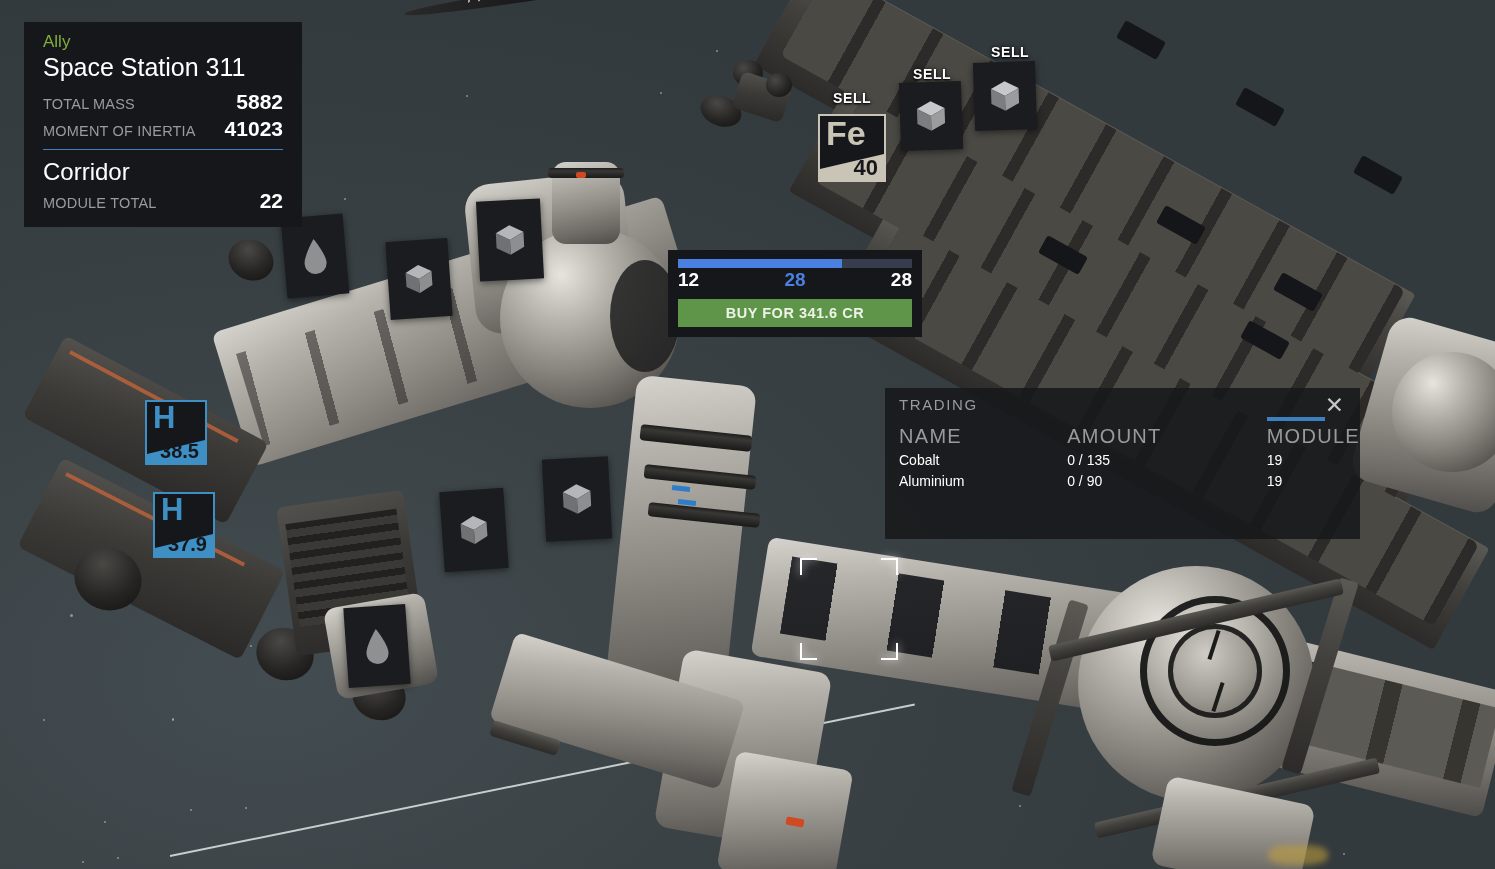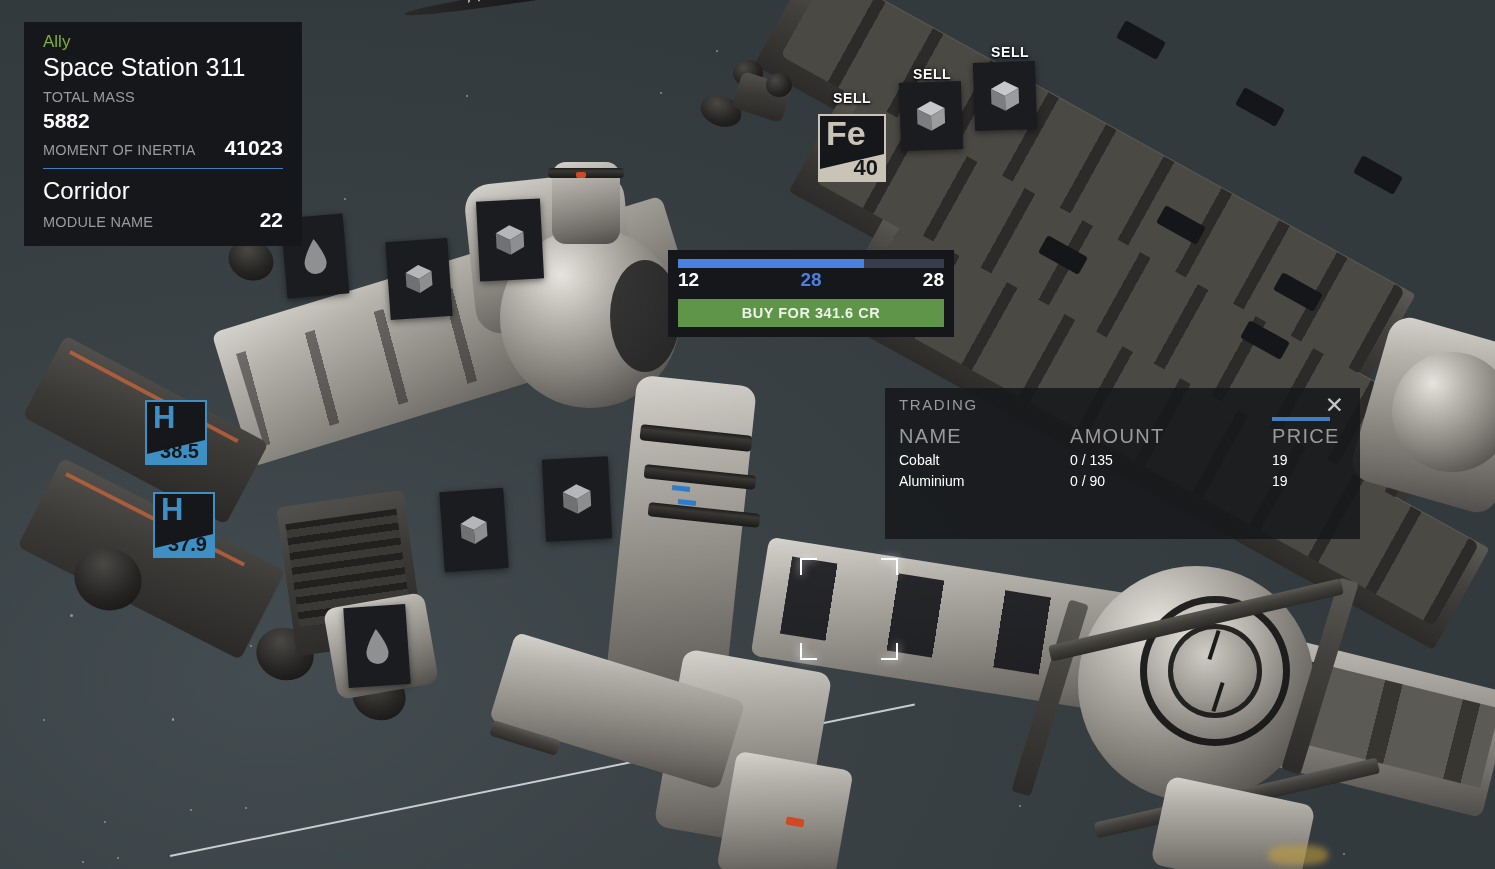--- a/index.html
+++ b/index.html
@@ -117,21 +117,21 @@
   .divider{height:1px;background:#3d7fbf;margin:6px 9px 8px 9px;}
   #info-panel .modname{color:#fff;font-size:24px;line-height:1.2;padding-left:9px;}
   .hpbar{
     margin:6px 9px 0 9px;height:23px;background:#5f9548;
     display:flex;align-items:center;justify-content:center;
     color:#fff;font-size:16px;font-weight:bold;
   }
 
   
   #buy-panel{
-    position:absolute;left:668px;top:250px;width:286px;
+    position:absolute;left:668px;top:250px;width:254px;
     background:#16171a;padding:9px 10px 10px 10px;
   }
   .slider-track{height:9px;background:#373d4c;position:relative;}
   .slider-fill{height:100%;background:#4a80e0;}
   .slider-nums{display:flex;justify-content:space-between;align-items:baseline;margin-top:1px;}
   .slider-nums span{font-size:19px;font-weight:bold;color:#fff;}
   .slider-nums span.cur{color:#4a80e0;}
   .buy-btn{
     margin-top:8px;height:28px;background:#5f9548;
     display:flex;align-items:center;justify-content:center;
@@ -395,34 +395,34 @@
     <i class="tl"></i>
       <i class="tr"></i>
       <i class="bl"></i>
       <i class="br"></i>
   </div>
 
   <div id="info-panel">
     <div class="ally">Ally</div>
     <div class="title">Space Station 311</div>
 
-    <div class="statrow" style="margin-top:6px;flex-direction:column;">
+    <div class="statrow" style="margin-top:6px;">
       <span class="k">TOTAL MASS</span>
       <span class="v">5882</span>
     </div>
     <div class="statrow">
       <span class="k">MOMENT OF INERTIA</span>
       <span class="v">41023</span>
     </div>
 
     <div class="divider"></div>
 
     <div class="modname">Corridor</div>
     <div class="statrow">
-      <span class="k">MODULE NAME</span>
+      <span class="k">MODULE TOTAL</span>
       <span class="v">22</span>
     </div>
   </div>
 
   <div id="buy-panel">
     <div class="slider-track">
       <div class="slider-fill" id="slider-fill" style="width: 70%;"></div>
     </div>
     <div class="slider-nums">
       <span>12</span>
@@ -440,21 +440,21 @@
 
     <table class="tp-table">
       <thead>
         <tr>
           <th class="col-name">NAME</th>
           <th class="col-amount">AMOUNT</th>
           <th class="col-bar"></th>
           <th class="col-price">
             <span class="price-head-wrap">
               <span class="sort-ind"></span>
-              <span>PRICE</span>
+              <span>MODULE</span>
             </span>
           </th>
         </tr>
       </thead>
       <tbody>
         <tr>
           <td class="col-name">Cobalt</td>
           <td class="col-amount">0 / 135</td>
           <td class="col-bar">
             <span class="amt-bar"><i id="bar0" style="width: 0%;"></i></span>

